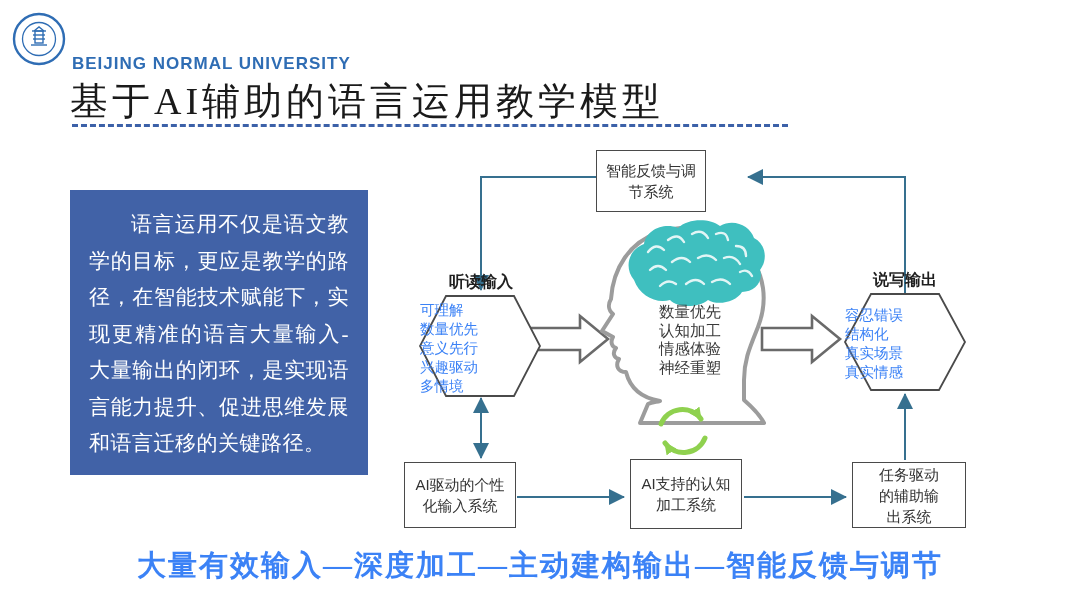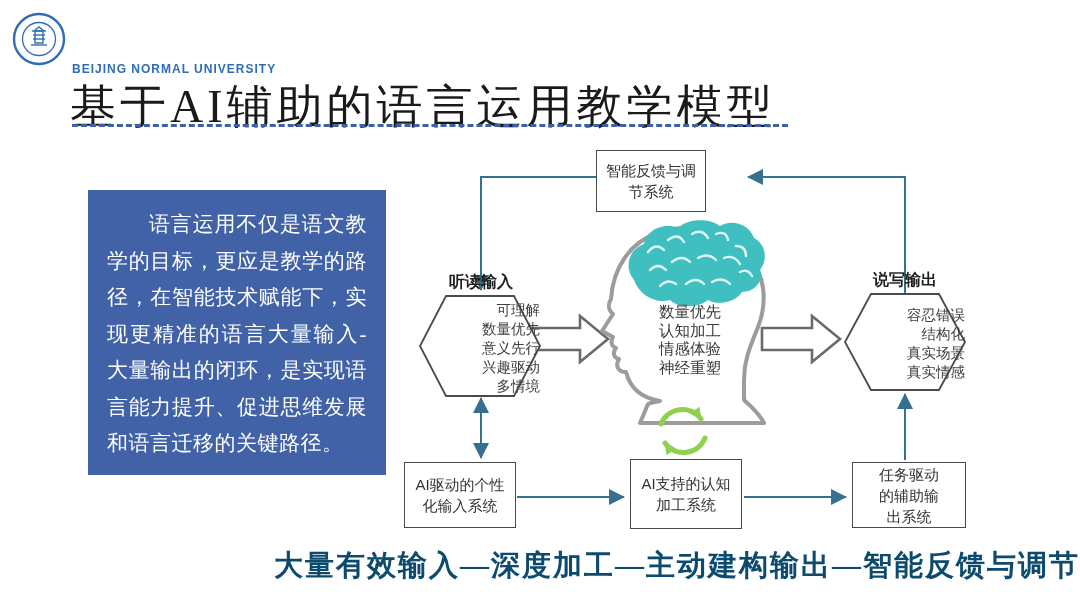--- a/index.html
+++ b/index.html
@@ -3,47 +3,47 @@
 <meta charset="utf-8">
 <style>
   html,body{margin:0;padding:0;background:#fff;}
   body{font-family:"Liberation Sans",sans-serif;}
   #slide{position:relative;width:1080px;height:607px;background:#ffffff;overflow:hidden;}
 
   
   .seal{position:absolute;left:8px;top:8px;}
   .uni-cn{position:absolute;left:70px;top:8px;font-family:"Liberation Serif",serif;
           font-size:32px;font-weight:bold;color:#2f6db4;font-style:italic;letter-spacing:2px;white-space:nowrap;}
-  .uni-en{position:absolute;left:72px;top:62px;font-size:12px;font-weight:bold;color:#2f6db4;
+  .uni-en{position:absolute;left:72px;top:54px;font-size:17px;font-weight:bold;color:#2f6db4;
           letter-spacing:1px;white-space:nowrap;}
 
   .slide-title{position:absolute;left:70px;top:76px;font-family:"Liberation Serif",serif;
-          font-size:46px;color:#1a1a1a;letter-spacing:4px;white-space:nowrap;}
+          font-size:38px;color:#1a1a1a;letter-spacing:4px;white-space:nowrap;}
   .title-rule{position:absolute;left:72px;top:124px;width:716px;height:0;
           border-top:3px dashed #3c61a8;}
 
   
-  .intro{position:absolute;left:88px;top:190px;width:298px;height:285px;background:#4162a7;
+  .intro{position:absolute;left:70px;top:190px;width:298px;height:285px;background:#4162a7;
          box-sizing:border-box;padding:16px 19px 0 19px;}
   .intro p{margin:0;color:#ffffff;font-family:"Liberation Serif",serif;font-size:21px;
          line-height:36.5px;text-indent:2em;letter-spacing:0.5px;text-align:justify;}
 
   
   svg.overlay{position:absolute;left:0;top:0;width:1080px;height:607px;pointer-events:none;}
 
   .node{position:absolute;background:#ffffff;border:1.6px solid #4a4a4a;box-sizing:border-box;
         display:flex;align-items:center;justify-content:center;text-align:center;
         font-size:15px;line-height:21px;color:#333;}
   .hex-title{position:absolute;font-weight:bold;font-size:16px;color:#1f1f1f;text-align:center;}
-  .hex-items{position:absolute;text-align:right;font-size:14.5px;line-height:19px;color:#404040;}
+  .hex-items{position:absolute;text-align:left;font-size:14.5px;line-height:19px;color:#3b82f6;}
   .brain-text{position:absolute;left:622px;top:303px;width:136px;text-align:center;
         font-size:15.5px;line-height:18.5px;color:#3a3a3a;}
 
-  .footer-caption{position:absolute;left:0;top:546px;width:1080px;text-align:right;
-        font-family:"Liberation Serif",serif;font-size:29px;color:#0c4a6e;letter-spacing:2px;font-weight:600;}
+  .footer-caption{position:absolute;left:0;top:546px;width:1080px;text-align:center;
+        font-family:"Liberation Serif",serif;font-size:29px;color:#3b82f6;letter-spacing:2px;font-weight:600;}
 </style>
 </head>
 <body>
 
 <div id="slide">
 
   <svg class="seal" width="60" height="60" viewBox="0 0 60 60">
     <circle cx="31" cy="31" r="25" fill="#ffffff" stroke="#2f6db4" stroke-width="2.4"></circle>
     <circle cx="31" cy="31" r="16.5" fill="#ffffff" stroke="#2f6db4" stroke-width="1.3"></circle>
     <g stroke="#2f6db4" stroke-width="1.4" fill="none">

